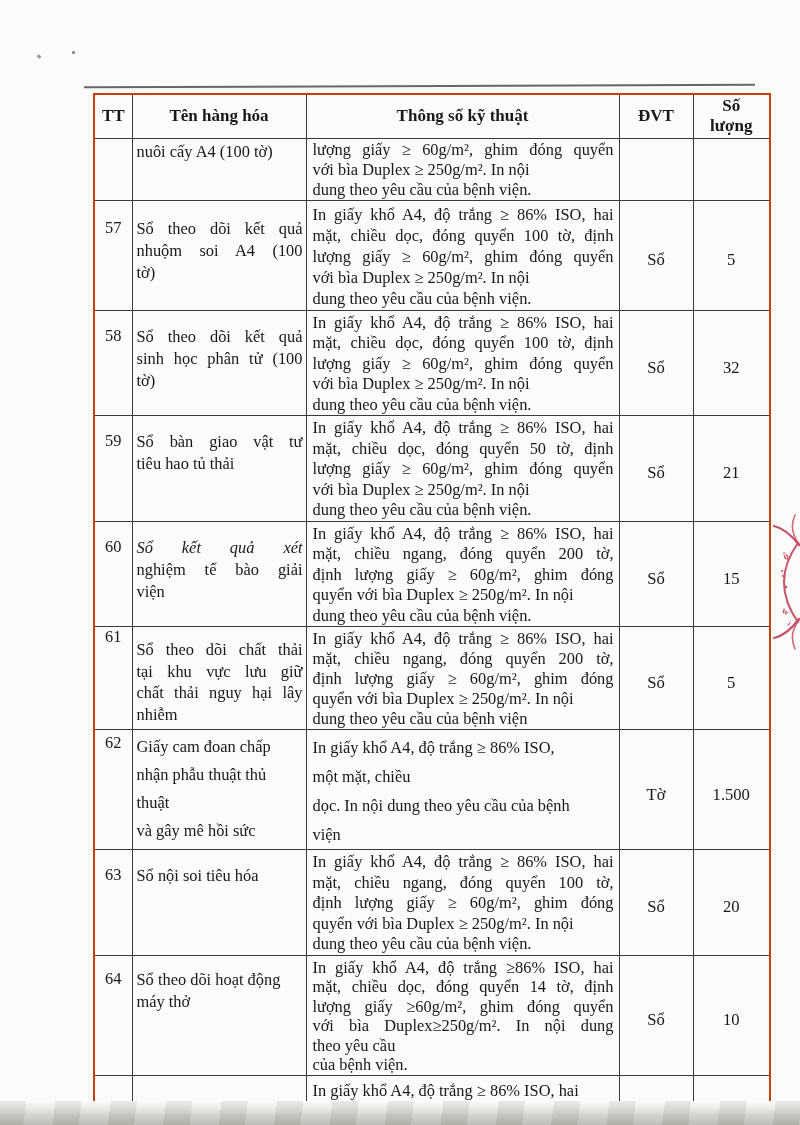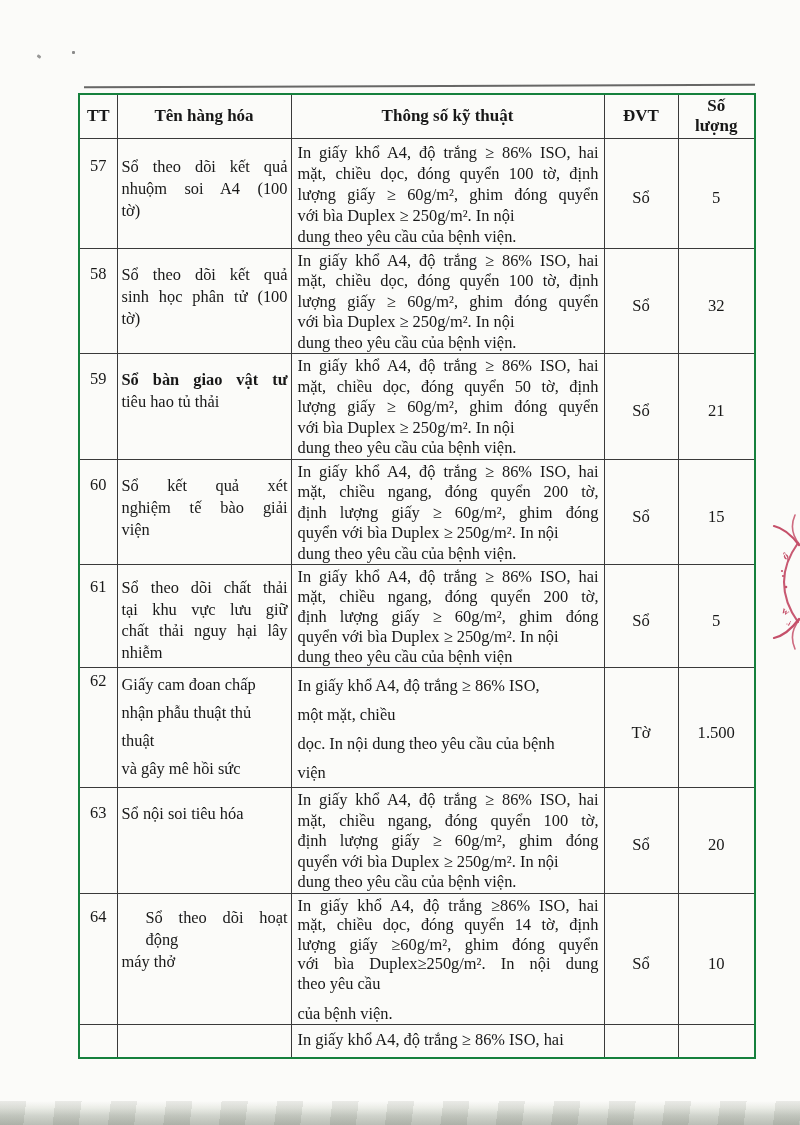--- a/index.html
+++ b/index.html
@@ -11,23 +11,23 @@
   }
   .page{position:absolute;inset:0;}
   
   .speck{position:absolute;background:#6e6e6e;border-radius:1px;}
   .speck.s1{left:37px;top:55px;width:4px;height:3px;transform:rotate(38deg);opacity:.7;}
   .speck.s2{left:72px;top:51px;width:3px;height:3px;opacity:.8;}
   
   .pre-line{position:absolute;left:84px;top:85px;width:671px;height:2px;background:#4c4c4c;transform:rotate(-0.22deg);opacity:.85;}
   
   table.doc{
-    position:absolute;left:78px;top:93px;width:676px;
+    position:absolute;left:93px;top:93px;width:676px;
     border-collapse:collapse;table-layout:fixed;
-    border:2px solid #15803d;
+    border:2px solid #c2410c;
   }
   table.doc td, table.doc th{
     border:1px solid #3a3a3a;vertical-align:top;padding:0;overflow:visible;
   }
   th{font-weight:bold;font-size:17px;text-align:center;vertical-align:middle !important;line-height:20px;}
   th.qty{white-space:pre-line;}
   td .ln{font-size:16.4px;}
   td.tt{text-align:center;font-size:16.4px;}
   td.name{padding-left:4px !important;padding-right:3px !important;}
   td.spec{padding-left:6px !important;padding-right:5px !important;}
@@ -67,20 +67,33 @@
       <tr style="height:44px;">
         <th>TT</th>
         <th>Tên hàng hóa</th>
         <th>Thông số kỹ thuật</th>
         <th>ĐVT</th>
         <th class="qty">Số
 lượng</th>
       </tr>
     </thead>
     <tbody id="rows">
+        <tr style="height: 60px;">
+          <td class="tt" style="padding-top: 2px;"></td>
+          <td class="name" style="padding-top: 2px;">
+            <div class="ln" style="line-height: 22px;">nuôi cấy A4 (100 tờ)</div>
+          </td>
+          <td class="spec" style="padding-top: 1px;">
+            <div class="ln j" style="line-height: 20px;">lượng giấy ≥ 60g/m², ghim đóng quyển</div>
+            <div class="ln" style="line-height: 20px;">với bìa Duplex ≥ 250g/m². In nội</div>
+            <div class="ln" style="line-height: 20px;">dung theo yêu cầu của bệnh viện.</div>
+          </td>
+          <td class="unit"></td>
+          <td class="qty"></td>
+        </tr>
         <tr style="height: 110px;">
           <td class="tt" style="padding-top: 17px;">57</td>
           <td class="name" style="padding-top: 17px;">
             <div class="ln j" style="line-height: 22px;">Sổ theo dõi kết quả</div>
             <div class="ln j" style="line-height: 22px;">nhuộm soi A4 (100</div>
             <div class="ln" style="line-height: 22px;">tờ)</div>
           </td>
           <td class="spec" style="padding-top: 3px;">
             <div class="ln j" style="line-height: 21px;">In giấy khổ A4, độ trắng ≥ 86% ISO, hai</div>
             <div class="ln j" style="line-height: 21px;">mặt, chiều dọc, đóng quyển 100 tờ, định</div>
@@ -104,52 +117,52 @@
             <div class="ln j" style="line-height: 20.5px;">lượng giấy ≥ 60g/m², ghim đóng quyển</div>
             <div class="ln" style="line-height: 20.5px;">với bìa Duplex ≥ 250g/m². In nội</div>
             <div class="ln" style="line-height: 20.5px;">dung theo yêu cầu của bệnh viện.</div>
           </td>
           <td class="unit">Sổ</td>
           <td class="qty">32</td>
         </tr>
         <tr style="height: 105px;">
           <td class="tt" style="padding-top: 15px;">59</td>
           <td class="name" style="padding-top: 15px;">
-            <div class="ln j" style="line-height: 22px; font-weight: bold;">Sổ bàn giao vật tư</div>
+            <div class="ln j" style="line-height: 22px;">Sổ bàn giao vật tư</div>
             <div class="ln" style="line-height: 22px;">tiêu hao tủ thải</div>
           </td>
           <td class="spec" style="padding-top: 2px;">
             <div class="ln j" style="line-height: 20.5px;">In giấy khổ A4, độ trắng ≥ 86% ISO, hai</div>
             <div class="ln j" style="line-height: 20.5px;">mặt, chiều dọc, đóng quyển 50 tờ, định</div>
             <div class="ln j" style="line-height: 20.5px;">lượng giấy ≥ 60g/m², ghim đóng quyển</div>
             <div class="ln" style="line-height: 20.5px;">với bìa Duplex ≥ 250g/m². In nội</div>
             <div class="ln" style="line-height: 20.5px;">dung theo yêu cầu của bệnh viện.</div>
           </td>
           <td class="unit">Sổ</td>
           <td class="qty">21</td>
         </tr>
         <tr style="height: 104px; padding-left: 40px;">
           <td class="tt" style="padding-top: 15px;">60</td>
           <td class="name" style="padding-top: 15px;">
-            <div class="ln j" style="line-height: 22px;">Sổ kết quả xét</div>
+            <div class="ln j" style="line-height: 22px; font-style: italic;">Sổ kết quả xét</div>
             <div class="ln j" style="line-height: 22px;">nghiệm tế bào giải</div>
             <div class="ln" style="line-height: 22px;">viện</div>
           </td>
           <td class="spec" style="padding-top: 2px;">
             <div class="ln j" style="line-height: 20.5px;">In giấy khổ A4, độ trắng ≥ 86% ISO, hai</div>
             <div class="ln j" style="line-height: 20.5px;">mặt, chiều ngang, đóng quyển 200 tờ,</div>
             <div class="ln j" style="line-height: 20.5px;">định lượng giấy ≥ 60g/m², ghim đóng</div>
             <div class="ln" style="line-height: 20.5px;">quyển với bìa Duplex ≥ 250g/m². In nội</div>
             <div class="ln" style="line-height: 20.5px;">dung theo yêu cầu của bệnh viện.</div>
           </td>
           <td class="unit">Sổ</td>
           <td class="qty">15</td>
         </tr>
         <tr style="height: 101px;">
-          <td class="tt" style="padding-top: 12px;">61</td>
+          <td class="tt" style="">61</td>
           <td class="name" style="padding-top: 12px;">
             <div class="ln j" style="line-height: 21.5px;">Sổ theo dõi chất thải</div>
             <div class="ln j" style="line-height: 21.5px;">tại khu vực lưu giữ</div>
             <div class="ln j" style="line-height: 21.5px;">chất thải nguy hại lây</div>
             <div class="ln" style="line-height: 21.5px;">nhiễm</div>
           </td>
           <td class="spec" style="padding-top: 2px;">
             <div class="ln j" style="line-height: 20px;">In giấy khổ A4, độ trắng ≥ 86% ISO, hai</div>
             <div class="ln j" style="line-height: 20px;">mặt, chiều ngang, đóng quyển 200 tờ,</div>
             <div class="ln j" style="line-height: 20px;">định lượng giấy ≥ 60g/m², ghim đóng</div>
@@ -187,30 +200,30 @@
             <div class="ln j" style="line-height: 20.5px;">định lượng giấy ≥ 60g/m², ghim đóng</div>
             <div class="ln" style="line-height: 20.5px;">quyển với bìa Duplex ≥ 250g/m². In nội</div>
             <div class="ln" style="line-height: 20.5px;">dung theo yêu cầu của bệnh viện.</div>
           </td>
           <td class="unit">Sổ</td>
           <td class="qty">20</td>
         </tr>
         <tr style="height: 118px;">
           <td class="tt" style="padding-top: 13px;">64</td>
           <td class="name" style="padding-top: 13px;">
-            <div class="ln" style="line-height: 22px; margin-left: 24px;">Sổ theo dõi hoạt động</div>
+            <div class="ln" style="line-height: 22px;">Sổ theo dõi hoạt động</div>
             <div class="ln" style="line-height: 22px;">máy thở</div>
           </td>
           <td class="spec" style="padding-top: 2px;">
             <div class="ln j" style="line-height: 19.5px;">In giấy khổ A4, độ trắng ≥86% ISO, hai</div>
             <div class="ln j" style="line-height: 19.5px;">mặt, chiều dọc, đóng quyển 14 tờ, định</div>
             <div class="ln j" style="line-height: 19.5px;">lượng giấy ≥60g/m², ghim đóng quyển</div>
             <div class="ln j" style="line-height: 19.5px;">với bìa Duplex≥250g/m². In nội dung</div>
             <div class="ln" style="line-height: 19.5px;">theo yêu cầu</div>
-            <div class="ln" style="line-height: 19.5px; margin-top: 11px;">của bệnh viện.</div>
+            <div class="ln" style="line-height: 19.5px;">của bệnh viện.</div>
           </td>
           <td class="unit">Sổ</td>
           <td class="qty">10</td>
         </tr>
         <tr style="height: 34px;">
           <td class="tt" style="padding-top: 3px;"></td>
           <td class="name" style="padding-top: 3px;"></td>
           <td class="spec" style="padding-top: 4px;">
             <div class="ln" style="line-height: 21px;">In giấy khổ A4, độ trắng ≥ 86% ISO, hai</div>
           </td>

